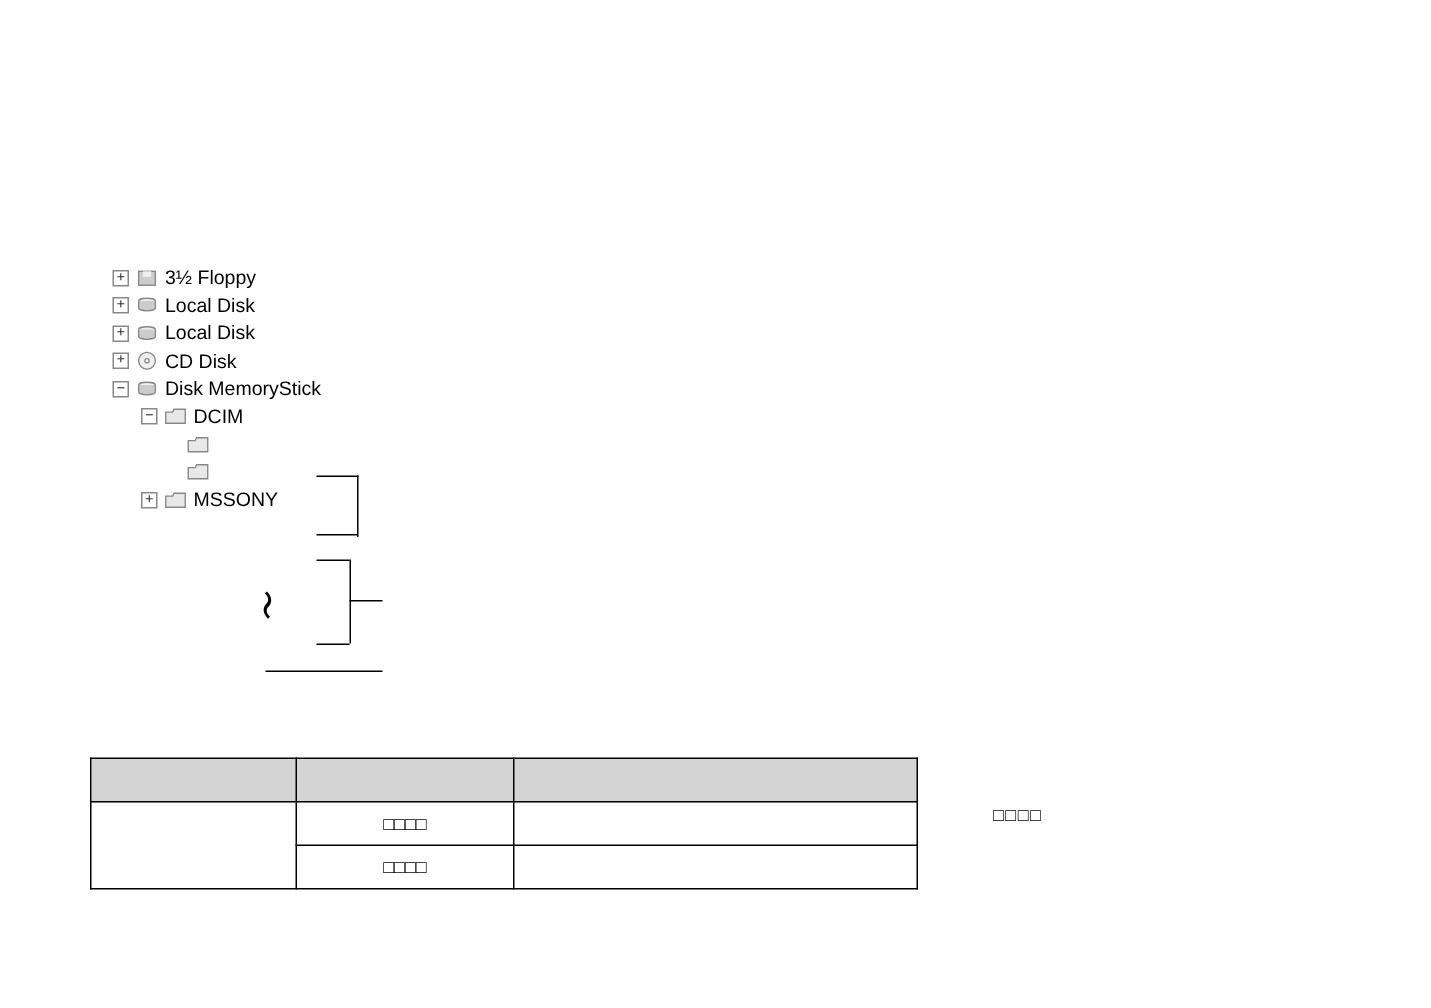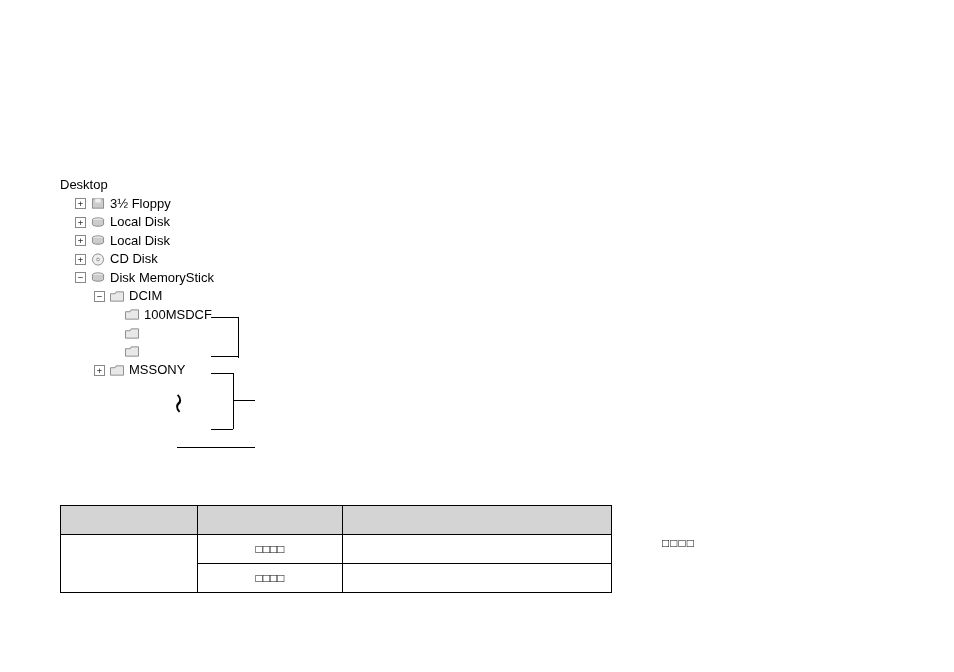--- a/index.html
+++ b/index.html
@@ -98,23 +98,20 @@
     font-family: "Times New Roman", serif;
     font-style: italic;
     transform: rotate(90deg);
   }
 </style>
 </head>
 <body>
 
 <div class="tree">
 
-  <div class="tree-row">
-    <span class="lbl">Desktop</span>
-  </div>
 
 
 
   <div class="tree-row">
     <span class="ind" style="width:15px"></span>
     <span class="exp">+</span>
     <span class="ico">
       <svg viewBox="0 0 16 14" class="folder-svg">
           <rect x="2" y="2" width="12" height="10" fill="#ccc" stroke="#888"></rect>
           <rect x="5" y="2" width="6" height="4" fill="#eee"></rect>
@@ -175,29 +172,20 @@
     <span class="ind" style="width:34px"></span>
     <span class="exp">−</span>
     <span class="ico">
       <svg viewBox="0 0 16 14" class="folder-svg">
           <path d="M1 4h5l1-2h8v10H1z" fill="#e8e8e8" stroke="#888"></path>
         </svg>
     </span>
     <span class="lbl">DCIM</span>
   </div>
 
-  <div class="tree-row">
-    <span class="ind" style="width:64px"></span>
-    <span class="ico">
-      <svg viewBox="0 0 16 14" class="folder-svg">
-          <path d="M1 4h5l1-2h8v10H1z" fill="#e8e8e8" stroke="#888"></path>
-        </svg>
-    </span>
-    <span class="lbl">100MSDCF</span>
-  </div>
 
 
   <div class="tree-row">
     <span class="ind" style="width:64px"></span>
     <span class="ico">
       <svg viewBox="0 0 16 14" class="folder-svg">
           <path d="M1 4h5l1-2h8v10H1z" fill="#e8e8e8" stroke="#888"></path>
         </svg>
     </span>
   </div>

